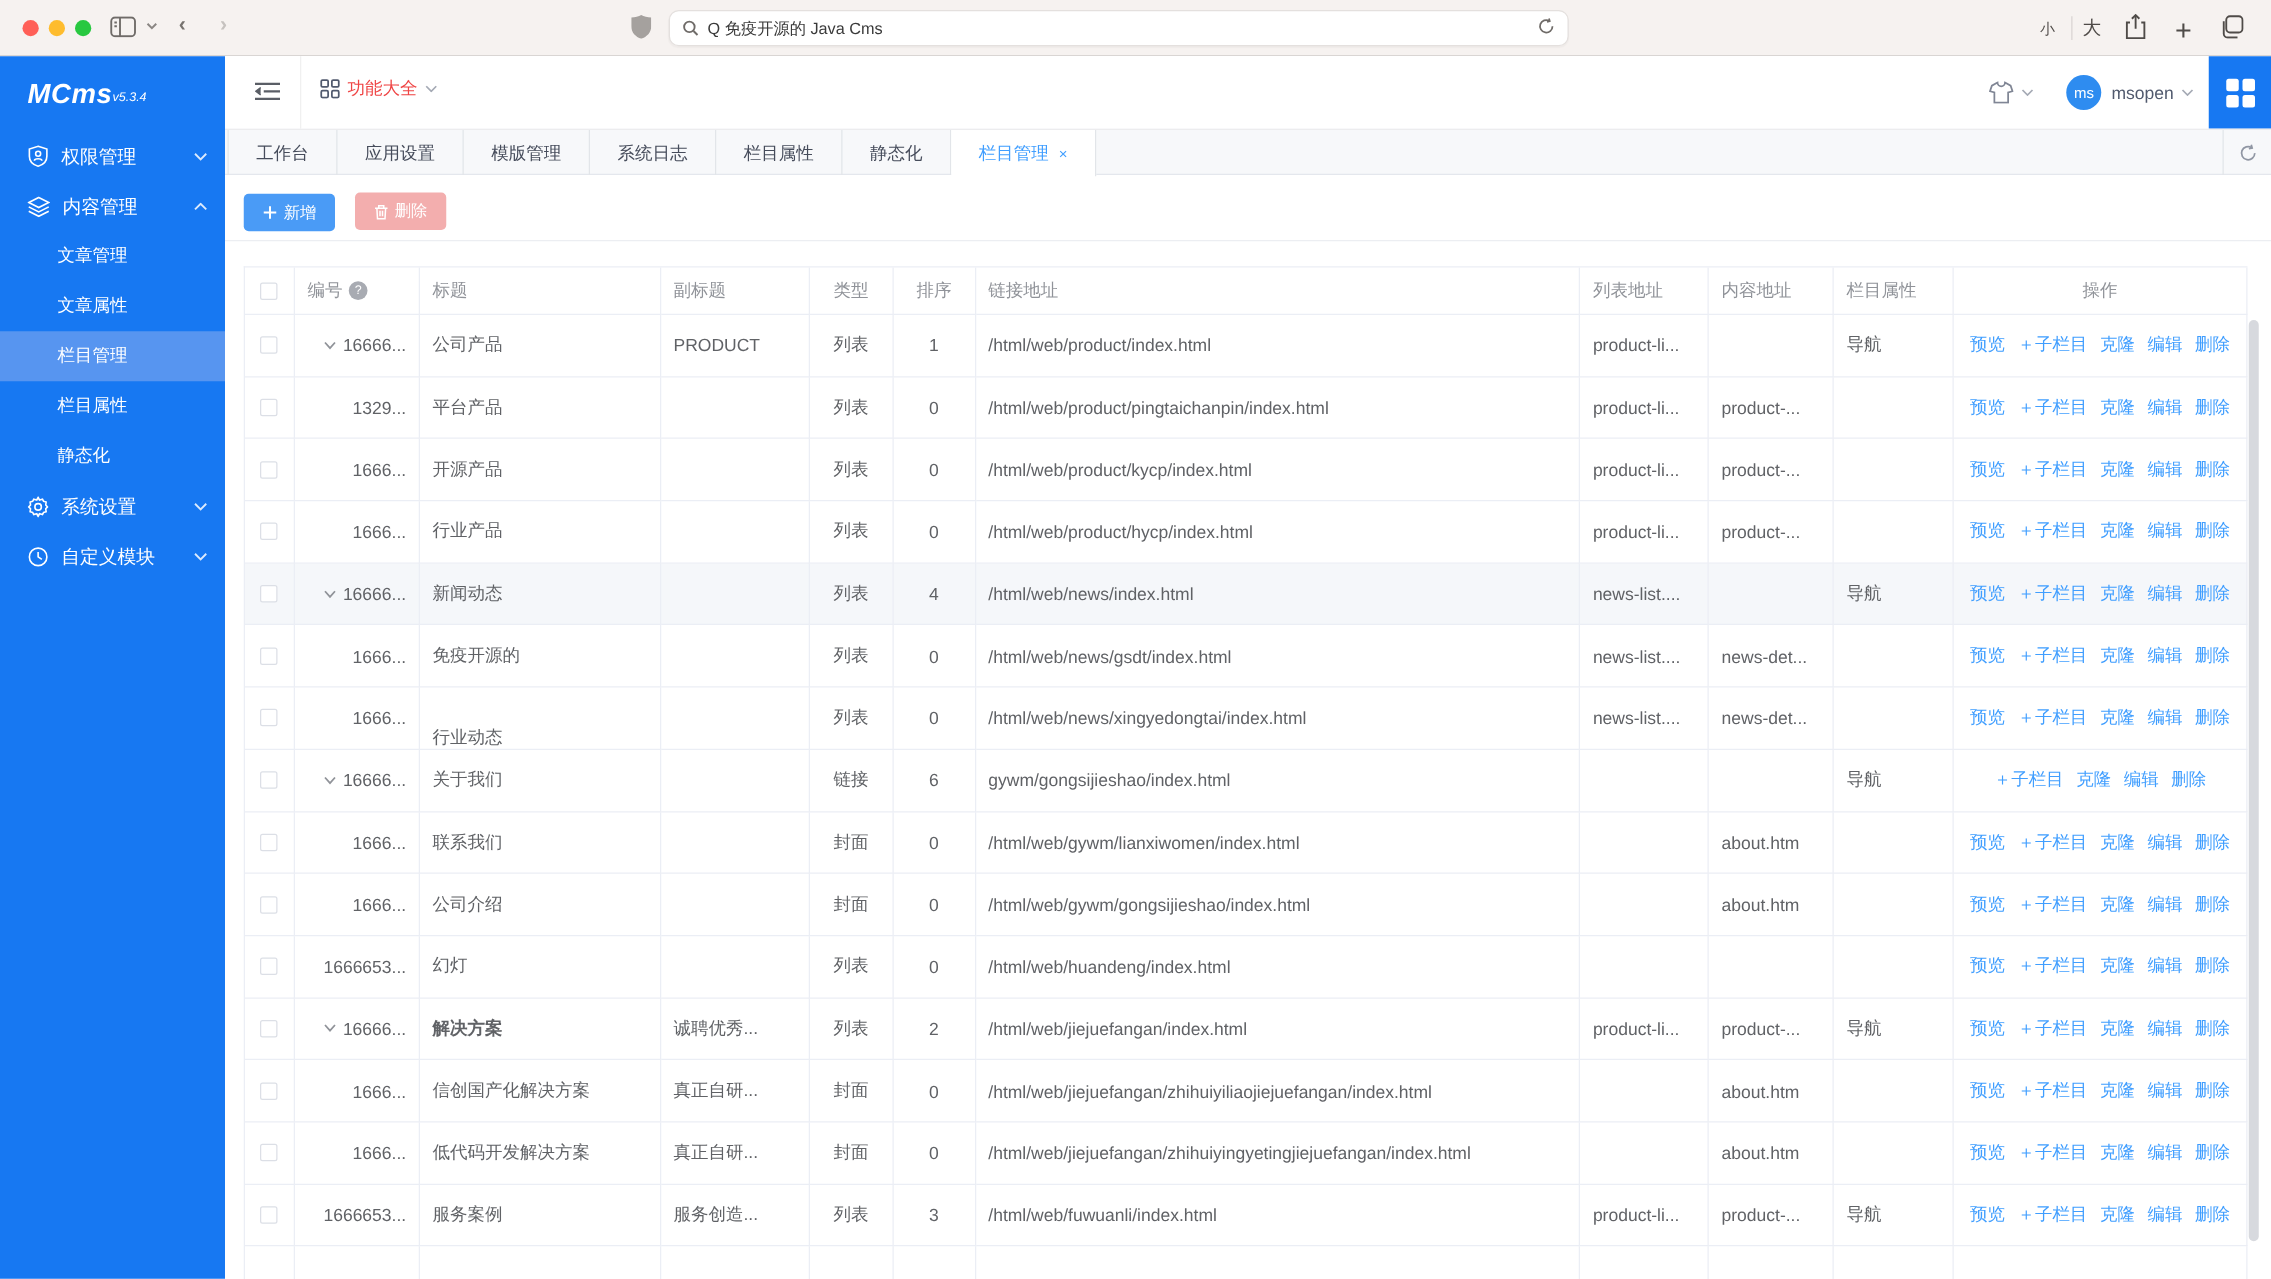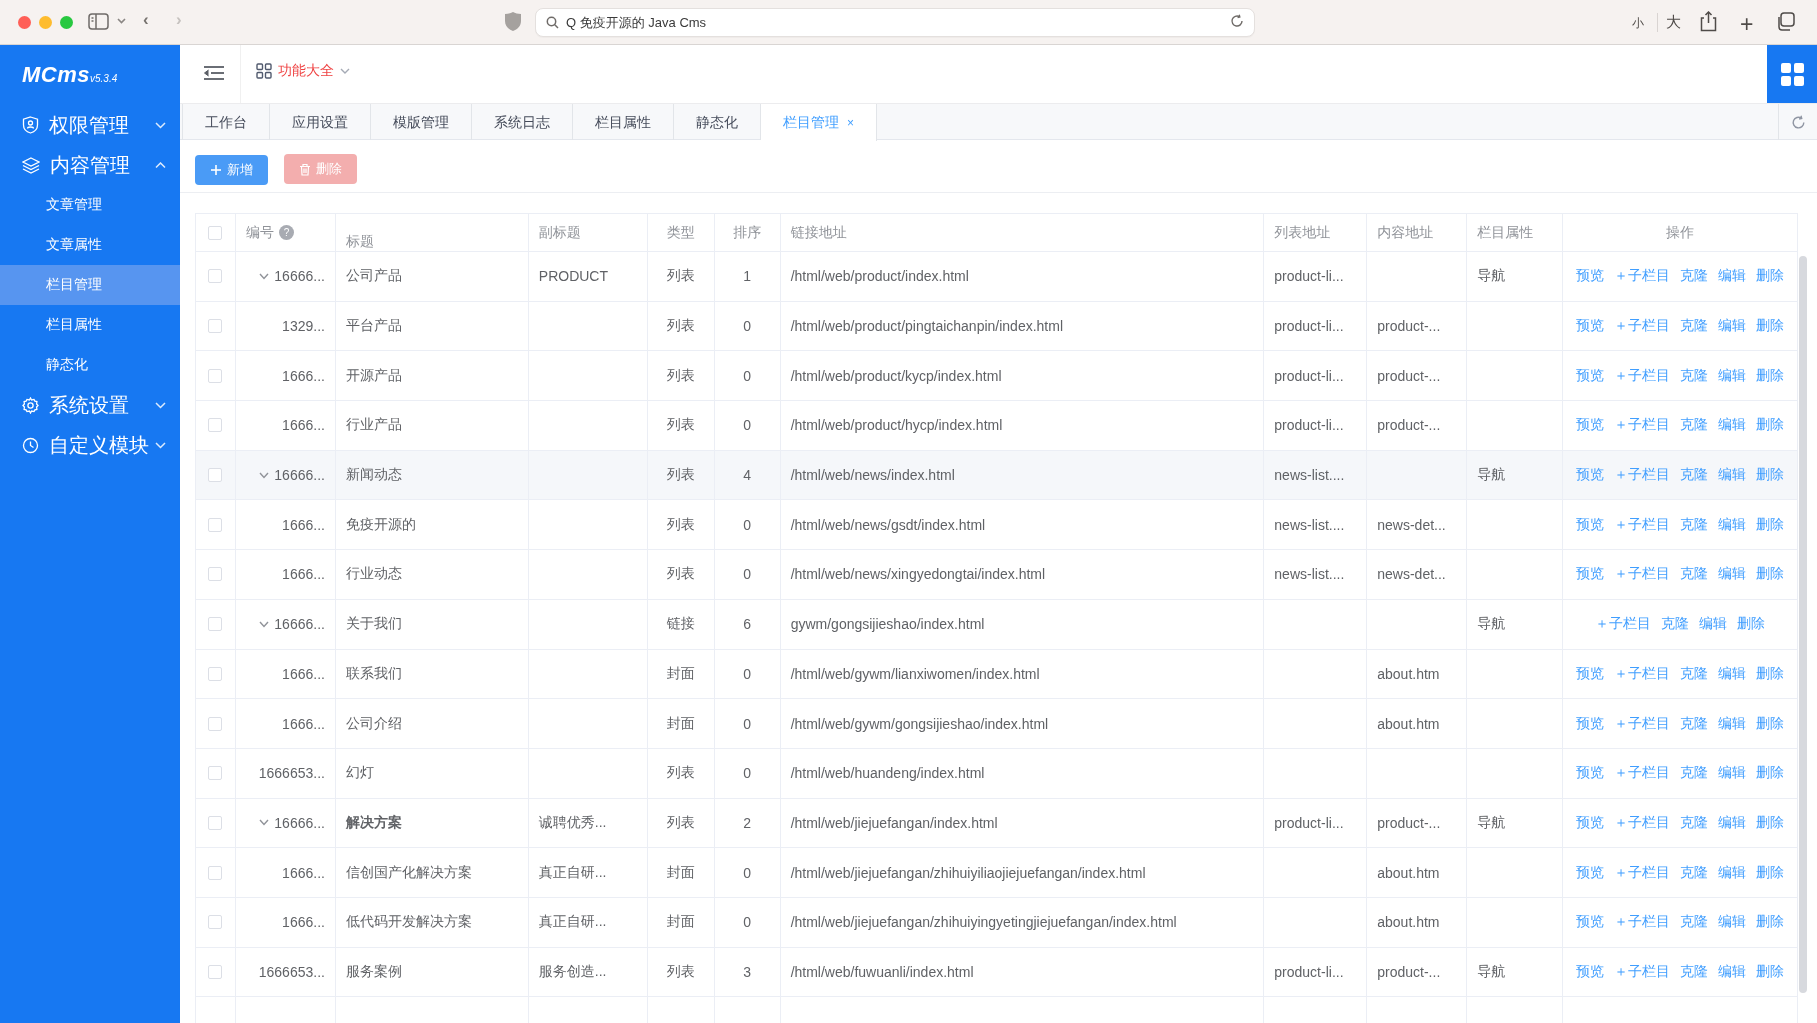--- a/index.html
+++ b/index.html
@@ -20,21 +20,21 @@
   .urlbar .txt { margin-left:7px; white-space:nowrap; }
   .urlbar .reload { margin-left:auto; color:#6f6b68; }
   .zoomtxt { font-size:12px; color:#4f4b48; }
   .vdiv { position:absolute; left:1657px; top:13px; width:1px; height:19px; background:#d9d4d2; }
 
   
   .sidebar { position:absolute; left:0; top:45px; width:180px; height:978px; background:#1778f2; color:#fff; }
   .logo { height:60px; display:flex; align-items:center; padding-left:22px; }
   .logo b { font-style:italic; font-size:22px; letter-spacing:0.5px; }
   .logo i { font-style:italic; font-size:10px; margin-top:7px; }
-  .side-item { height:40px; display:flex; align-items:center; padding:0 14px 0 22px; cursor:pointer; font-size:20px; }
+  .side-item { height:40px; display:flex; align-items:center; padding:0 14px 0 22px; cursor:pointer; font-size:15px; }
   .side-item .lb { margin-left:10px; }
   .side-item .chev { margin-left:auto; opacity:.85; }
   .side-sub { height:40px; display:flex; align-items:center; padding-left:46px; cursor:pointer; font-size:14px; }
   .side-sub.active { background:#5795f0; }
 
   
   .main { position:absolute; left:180px; top:45px; width:1637px; height:978px; background:#fff; }
 
   .app-header { position:relative; height:58px; background:#fff; }
   .hdr-ic { position:absolute; top:19px; color:#5a5e66; }
@@ -244,20 +244,35 @@
           <rect x="9.5" y="1" width="5.5" height="5.5" rx="1"></rect>
         <rect x="1" y="9.5" width="5.5" height="5.5" rx="1"></rect>
           <rect x="9.5" y="9.5" width="5.5" height="5.5" rx="1"></rect>
       </svg>
       <span>功能大全</span>
       <svg width="10" height="6" viewBox="0 0 10 6" fill="none" stroke="#a5aab5" stroke-width="1.4">
           <polyline points="1,1 5,5 9,1"></polyline>
         </svg>
     </div>
 
+    <div class="hdr-right">
+      <span style="display:flex">
+        <svg width="20" height="18" viewBox="0 0 20 18" fill="none" stroke="#808695" stroke-width="1.4">
+          <path d="M7 1 L2.5 3.5 L1 8 L4.5 9 L4.5 17 L15.5 17 L15.5 9 L19 8 L17.5 3.5 L13 1 A3 3 0 0 1 7 1 Z"></path>
+        </svg>
+      </span>
+      <svg style="margin-left:6px" width="10" height="6" viewBox="0 0 10 6" fill="none" stroke="#a5aab5" stroke-width="1.4">
+          <polyline points="1,1 5,5 9,1"></polyline>
+        </svg>
+      <div class="avatar">ms</div>
+      <span class="uname">msopen</span>
+      <svg width="10" height="6" viewBox="0 0 10 6" fill="none" stroke="#a5aab5" stroke-width="1.4">
+          <polyline points="1,1 5,5 9,1"></polyline>
+        </svg>
+    </div>
 
     <div class="grid-btn">
       <span class="g">
           <i></i>
           <i></i>
           <i></i>
           <i></i>
         </span>
     </div>
   </div>
@@ -304,21 +319,21 @@
 
   <div class="table" id="table">
       <div class="tr head">
         <div class="td c" style="width: 40px;">
           <span class="cbx"></span>
         </div>
         <div class="td" style="width: 100px;">
           <span>编号</span>
           <span class="help">?</span>
         </div>
-        <div class="td" style="width: 193px; align-items: flex-end;">
+        <div class="td" style="width: 193px;">
           <span>标题</span>
         </div>
         <div class="td" style="width: 119px; align-items: center;">
           <span>副标题</span>
         </div>
         <div class="td c" style="width: 67px;">
           <span>类型</span>
         </div>
         <div class="td c" style="width: 66px;">
           <span>排序</span>
@@ -583,21 +598,21 @@
           <a>删除</a>
         </div>
       </div>
       <div class="tr">
         <div class="td c" style="width: 40px;">
           <span class="cbx"></span>
         </div>
         <div class="td r" style="width: 100px;">
           <span>1666...</span>
         </div>
-        <div class="td " style="width: 193px;">
+        <div class="td " style="width: 193px; align-items: flex-end;">
           <span>行业动态</span>
         </div>
         <div class="td " style="width: 119px;">
           <span></span>
         </div>
         <div class="td c" style="width: 67px;">
           <span>列表</span>
         </div>
         <div class="td c" style="width: 66px;">
           <span>0</span>

